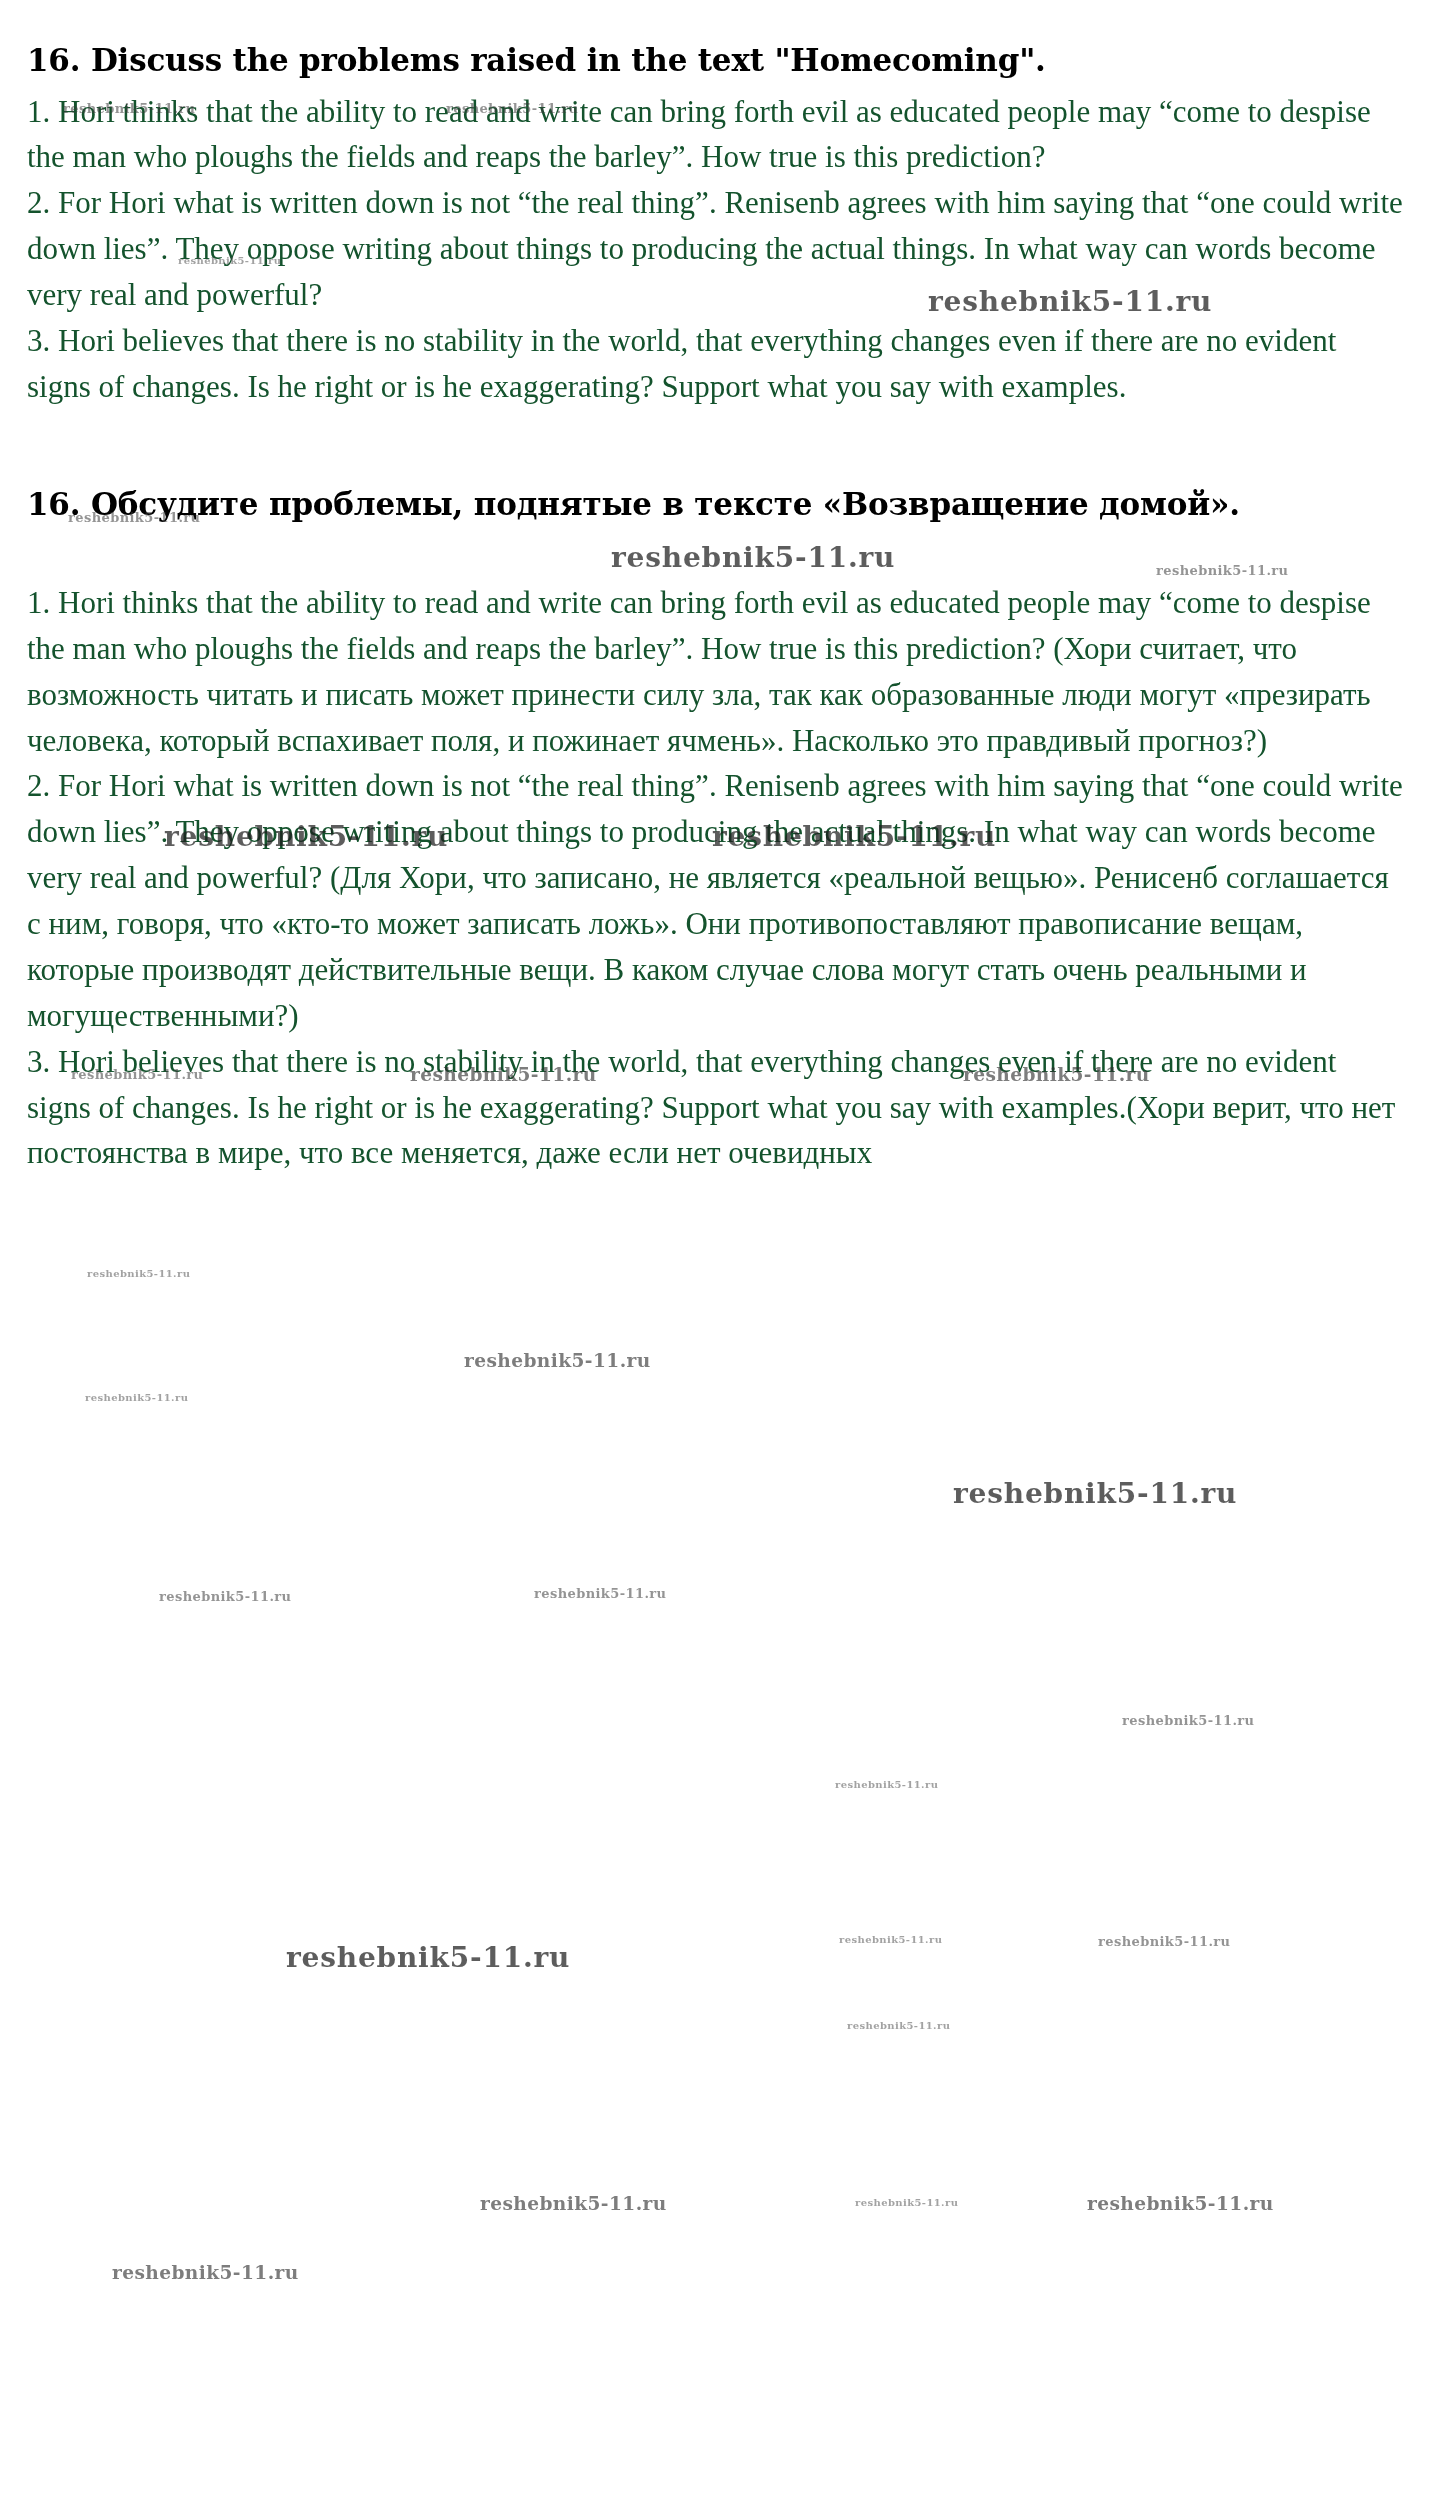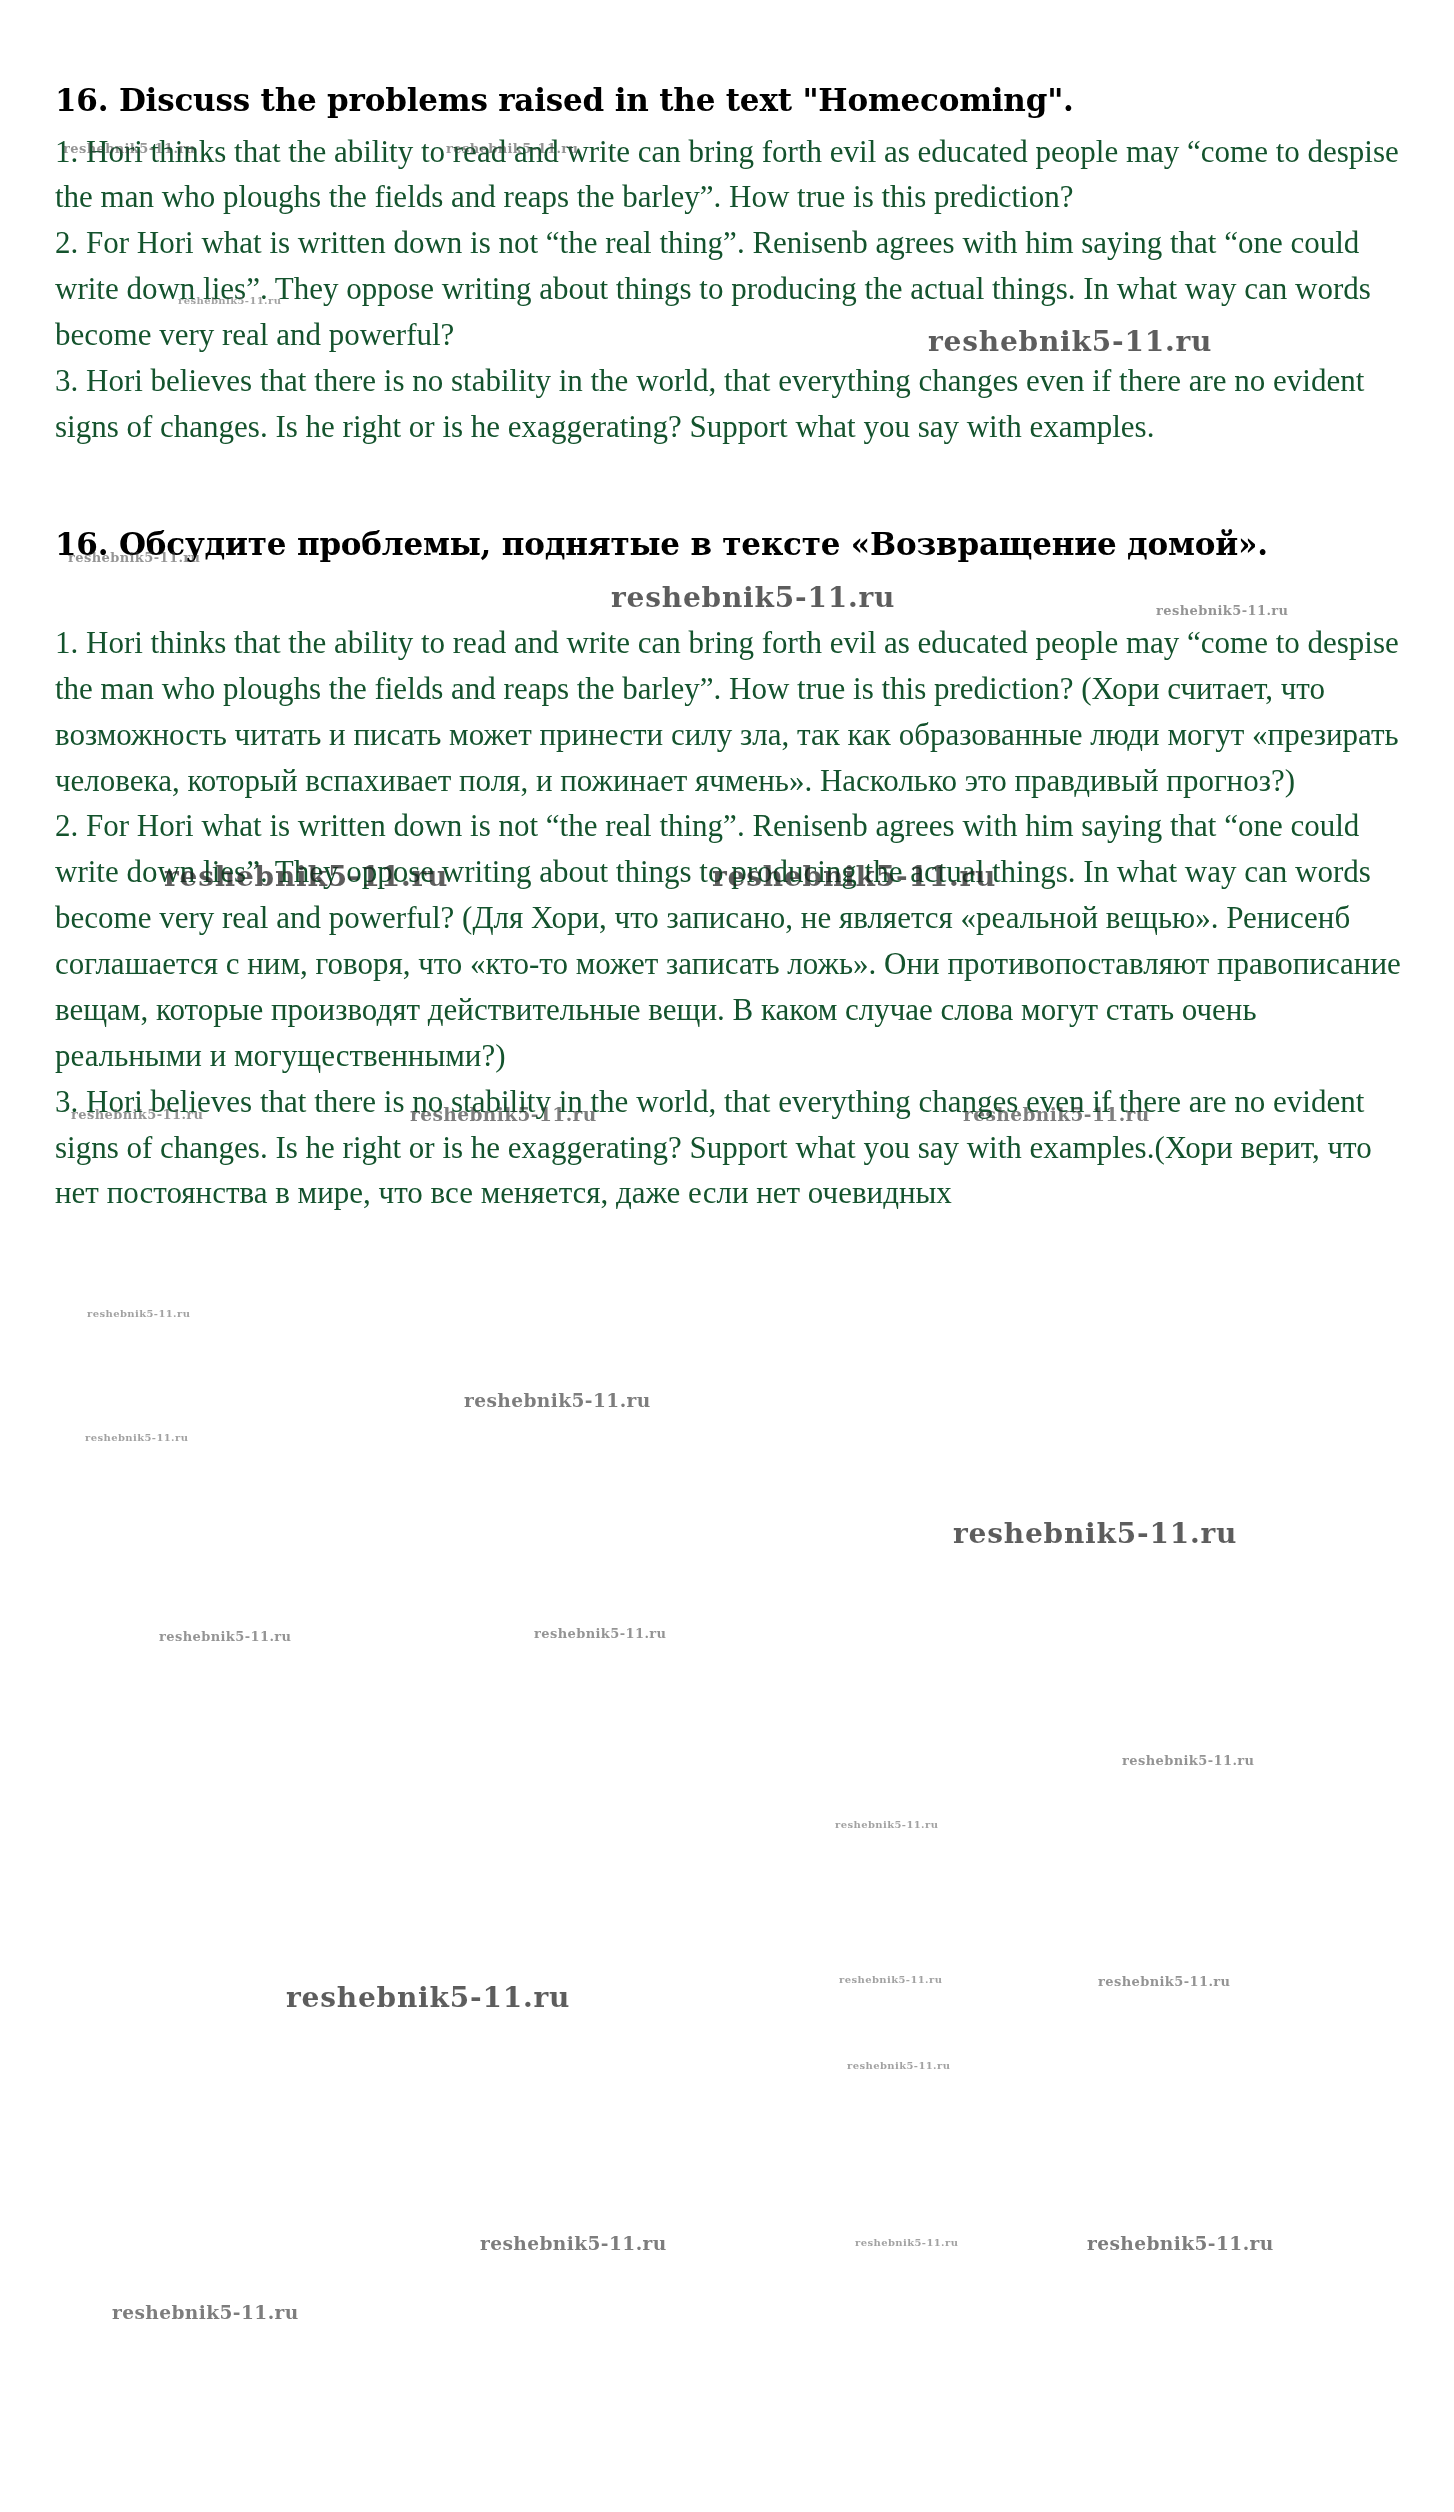--- a/index.html
+++ b/index.html
@@ -18,22 +18,21 @@
   .page {
     position: relative;
     width: 1455px;
     height: 2512px;
     padding: 0;
     box-sizing: border-box;
   }
   .content {
     position: relative;
     z-index: 2;
-    padding: 43px 51px 0 55px;
-    margin-top: 40px;
+    padding: 43px 51px 0 27px;
   }
   .heading {
     font-family: "DejaVu Serif", serif;
     font-weight: bold;
     font-size: 31px;
     line-height: 1.12;
     letter-spacing: -0.2px;
     margin: 0 0 10.8px 0;
     color: #000000;
   }

